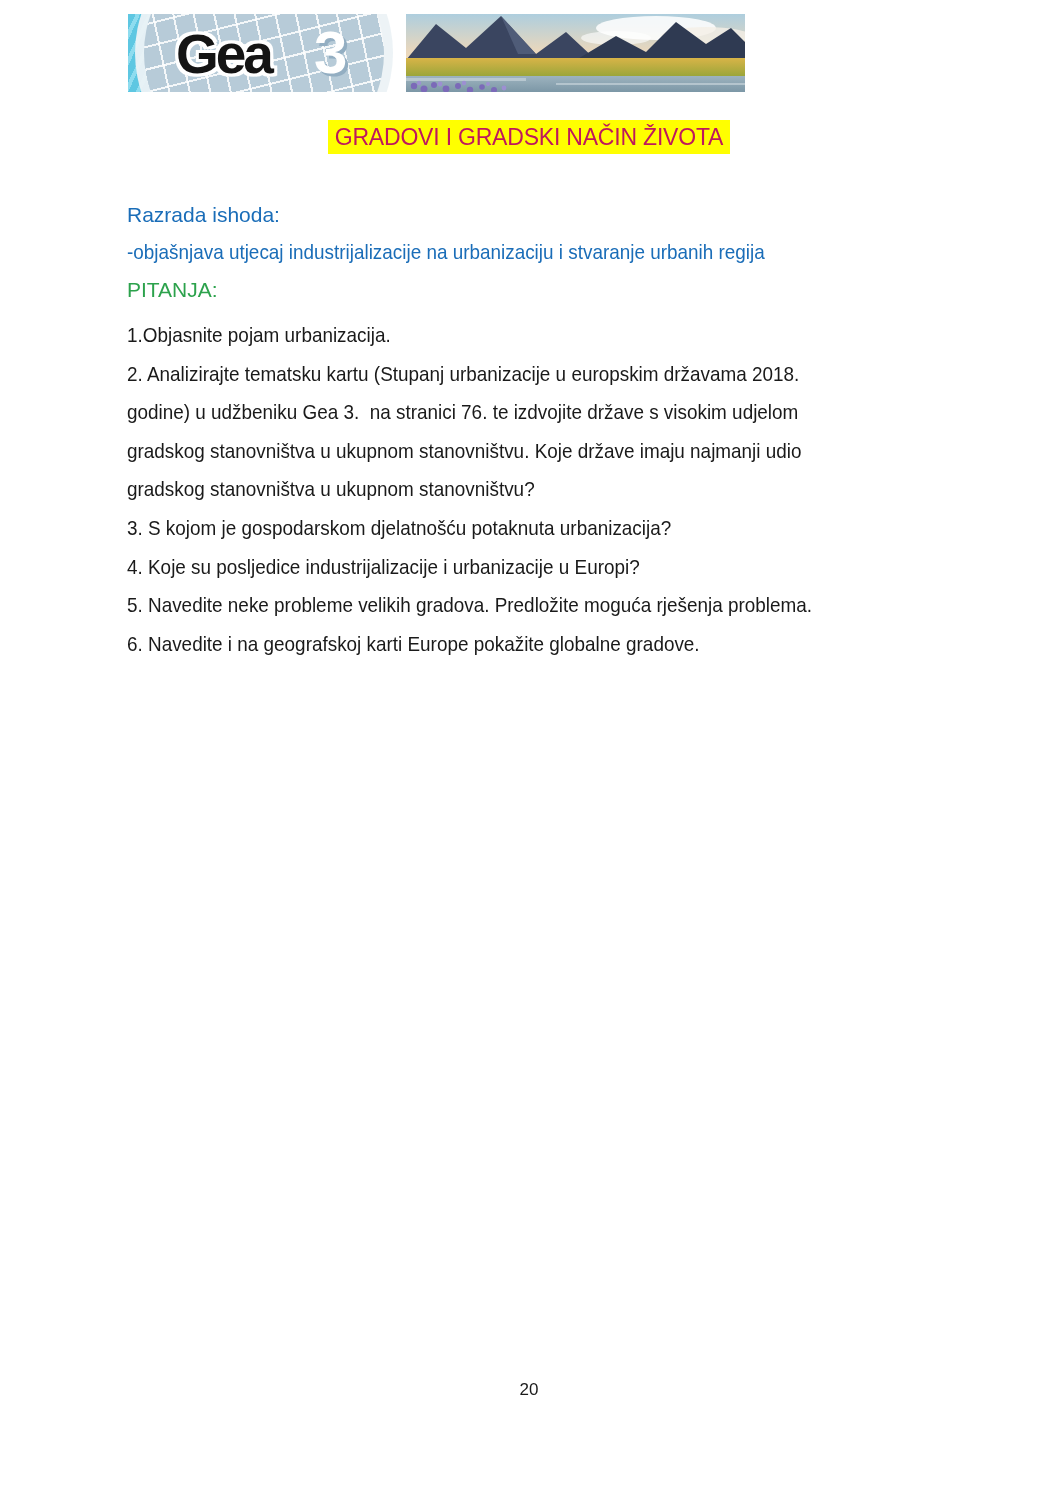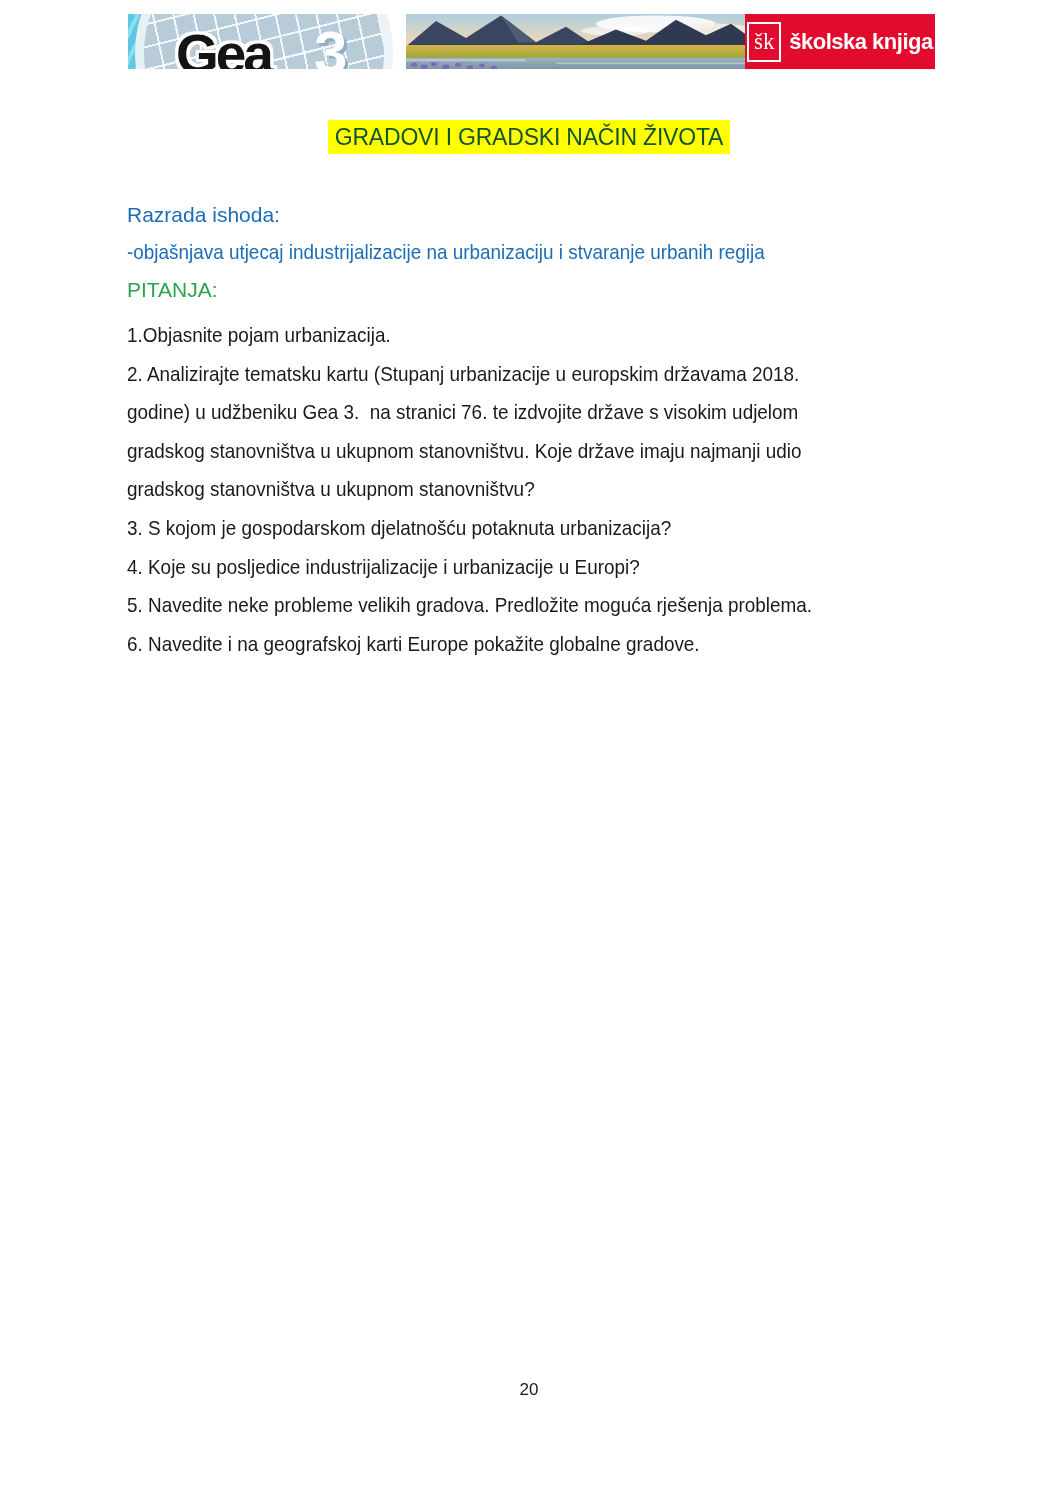--- a/index.html
+++ b/index.html
@@ -9,21 +9,21 @@
     background: #ffffff;
     font-family: "Liberation Sans", "DejaVu Sans", sans-serif;
     color: #1a1a1a;
     position: relative;
     overflow: hidden;
   }
 
   
   .banner {
     position: absolute; left: 128px; top: 14px;
-    width: 807px; height: 55px;
+    width: 807px; height: 78px;
     display: flex;
   }
   .seg-gea { position: relative; width: 278px; background: #ffffff; overflow: hidden; }
   .gea-strip {
     position: absolute; left: 0; top: 0; width: 22px; height: 100%;
     background: repeating-linear-gradient(115deg, #5ec7e2 0 7px, #8edcef 7px 11px);
   }
   .globe {
     position: absolute; left: 16px; top: -78px;
     width: 240px; height: 234px; border-radius: 50%;
@@ -58,21 +58,21 @@
     display: flex; align-items: center; justify-content: center;
   }
   .sk-name { color: #ffffff; font-weight: bold; font-size: 22px; letter-spacing: -0.5px; }
 
   
   .doc-title {
     position: absolute; top: 124px; left: 0; width: 100%;
     text-align: center;
   }
   .doc-title .hl {
-    background: #ffff00; color: #14532d;
+    background: #ffff00; color: #be185d;
     font-size: 23px; letter-spacing: -0.2px;
     padding: 4px 7px;
   }
 
   .content { position: absolute; left: 127px; top: 202px; }
   .content .line { margin: 0; white-space: pre; font-size: 21px; line-height: 26px; }
   .code     { color: #d3302a; margin-bottom: 30px !important; }
   .outcome-label { color: #1a6db8; margin-bottom: 11px !important; }
   .outcome-line  { color: #1a6db8; margin-bottom: 12px !important; }
   .questions-label { color: #2ca24c; margin-bottom: 13px !important; }
@@ -134,24 +134,20 @@
       </g>
       <g fill="#9d8fd2">
         <circle cx="13" cy="69" r="2.2"></circle>
           <circle cx="34" cy="70" r="2.4"></circle>
           <circle cx="58" cy="69" r="2.2"></circle>
         <circle cx="82" cy="70" r="2"></circle>
           <circle cx="98" cy="74" r="2.4"></circle>
       </g>
     </svg>
   </div>
-  <div class="seg-sk">
-    <div class="sk-emblem">šk</div>
-    <div class="sk-name">školska knjiga</div>
-  </div>
 </div>
 
 <div class="doc-title">
   <span class="hl">GRADOVI I GRADSKI NAČIN ŽIVOTA</span>
 </div>
 
 <div class="content">
   <p class="line outcome-label">Razrada ishoda:</p>
   <p class="line outcome-line cond">-objašnjava utjecaj industrijalizacije na urbanizaciju i stvaranje urbanih regija</p>
   <p class="line questions-label">PITANJA:</p>

